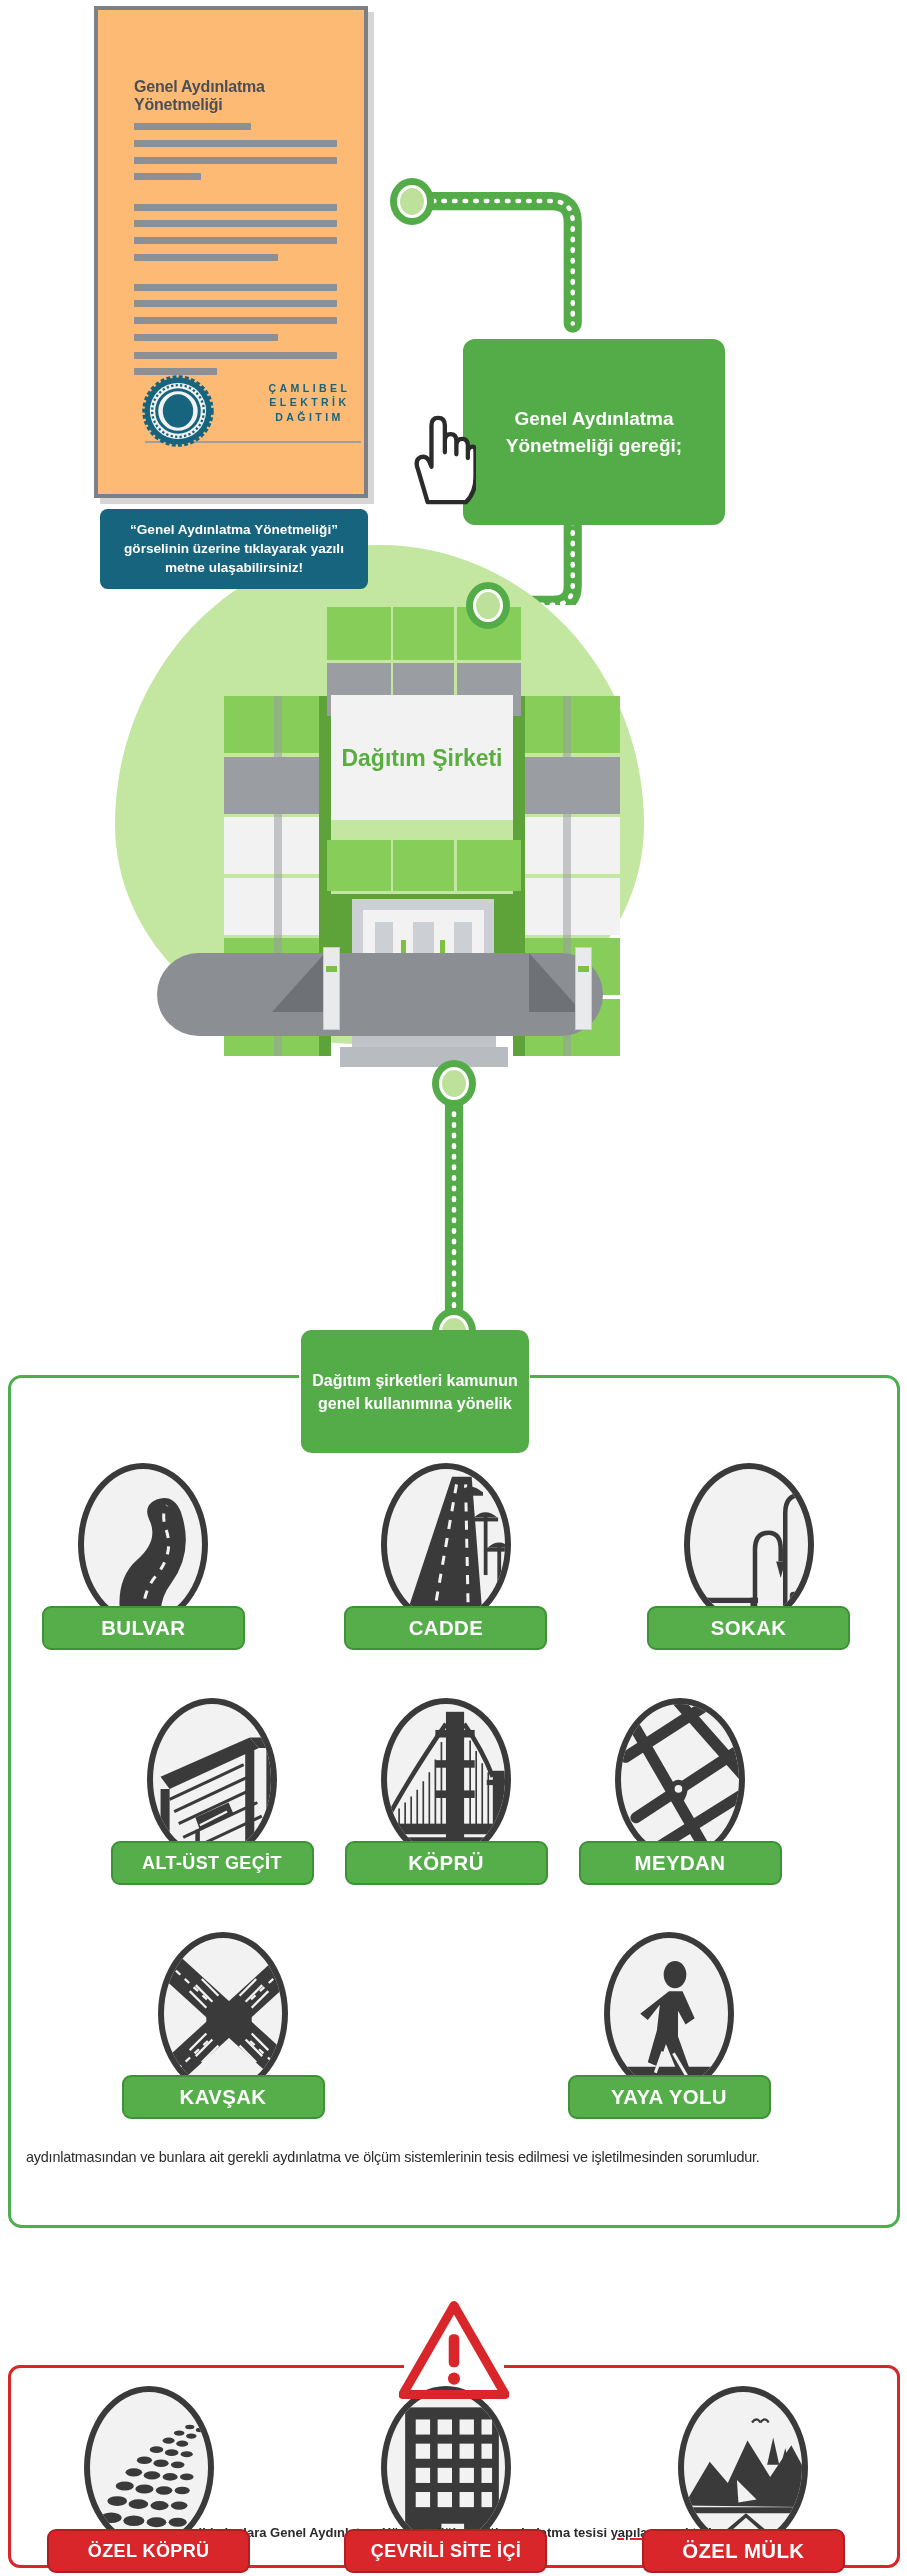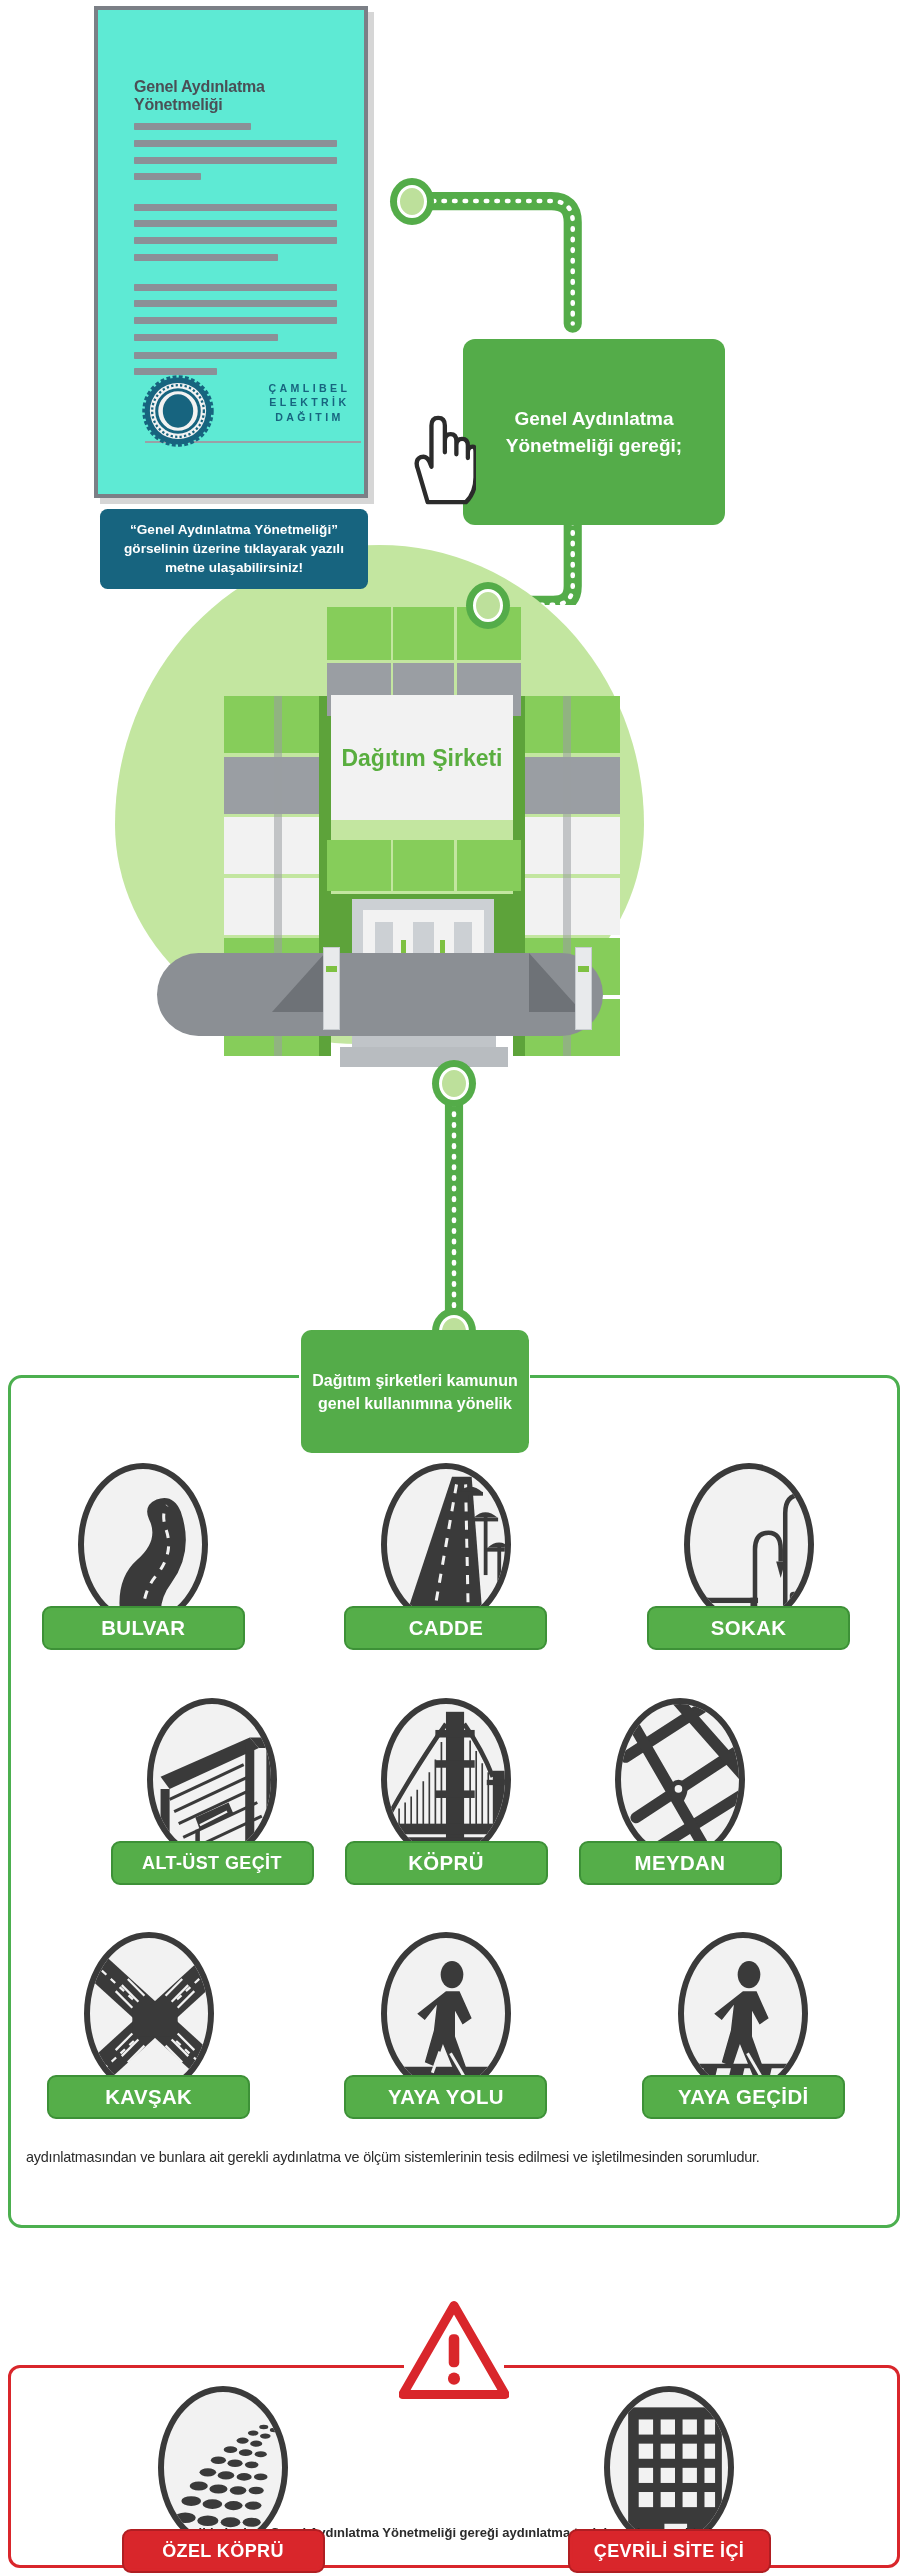--- a/index.html
+++ b/index.html
@@ -8,21 +8,21 @@
     background:#ffffff;
     font-family:"Liberation Sans", sans-serif;
     overflow:hidden;
   }
 
   
   #doc-wrap { position:absolute; left:94px; top:6px; width:280px; height:499px; }
   #doc-shadow { position:absolute; left:6px; top:6px; width:274px; height:492px; background:#d6d6d6; }
   #doc-paper {
     position:absolute; left:0; top:0; width:274px; height:492px;
-    background:#5eead4; border:4.5px solid #7b7f86;
+    background:#fdba74; border:4.5px solid #7b7f86;
   }
   #doc-title {
     position:absolute; left:36px; top:68px; width:212px;
     font-size:16px; font-weight:bold; color:#4a4f56; letter-spacing:-0.2px;
   }
   .doc-line { position:absolute; height:6.8px; background:#8b9097; border-radius:0.8px; }
   #doc-logo {
     position:absolute; right:13.6px; top:371px; text-align:center;
     color:#17647f; font-weight:bold; font-size:10.6px; letter-spacing:3.4px; line-height:14.4px;
   }
@@ -467,40 +467,20 @@
           <ellipse cx="86" cy="48" rx="15" ry="18"></ellipse>
           <path d="M78 70 L96 70 L112 106 L100 114 L90 96 L90 130 L110 186 L96 194 L74 140 L64 170 L50 164 L62 122 L66 88 L50 108 L40 100 Z"></path>
         </g>
         <path d="M84 152 L106 190" stroke="#f2f2f2" stroke-width="4" fill="none"></path>
         <path d="M70 150 L60 178" stroke="#f2f2f2" stroke-width="4" fill="none"></path>
       </svg>
     </div>
     <div class="badge">YAYA YOLU</div>
   </div>
 
-  <div class="cell">
-    <div class="oval">
-      <svg viewBox="0 0 172 215" width="130" height="163">
-        <path d="M0 166 L172 166 L172 215 L0 215 Z" fill="#3a3a3a"></path>
-        <g fill="#f2f2f2">
-          <path d="M8 172 L26 172 L16 215 L-2 215 Z"></path>
-          <path d="M44 172 L62 172 L52 215 L34 215 Z"></path>
-          <path d="M80 172 L98 172 L88 215 L70 215 Z"></path>
-          <path d="M116 172 L134 172 L124 215 L106 215 Z"></path>
-          <path d="M152 172 L170 172 L160 215 L142 215 Z"></path>
-        </g>
-        <g fill="#3a3a3a">
-          <ellipse cx="86" cy="48" rx="15" ry="18"></ellipse>
-          <path d="M78 70 L96 70 L112 106 L100 114 L90 96 L90 130 L110 186 L96 194 L74 140 L64 170 L50 164 L62 122 L66 88 L50 108 L40 100 Z"></path>
-        </g>
-        <path d="M84 152 L106 190" stroke="#f2f2f2" stroke-width="4" fill="none"></path>
-      </svg>
-    </div>
-    <div class="badge">YAYA GEÇİDİ</div>
-  </div>
 </div>
 
 <div id="green-footnote">aydınlatmasından ve bunlara ait gerekli aydınlatma ve ölçüm sistemlerinin tesis edilmesi ve işletilmesinden sorumludur.</div>
 
 <svg id="warn-tri" viewBox="0 0 146 130">
   <path d="M73 6 L141 124 L5 124 Z" fill="none" stroke="#d9262b" stroke-width="12" stroke-linejoin="round"></path>
   <rect x="66" y="44" width="14" height="44" rx="6" fill="#d9262b"></rect>
   <circle cx="73" cy="103" r="8" fill="#d9262b"></circle>
 </svg>
 
@@ -572,16 +552,40 @@
             <rect x="67" y="132" width="19" height="20"></rect>
           <rect x="96" y="132" width="19" height="20"></rect>
             <rect x="125" y="132" width="14" height="20"></rect>
           <rect x="72" y="174" width="30" height="22"></rect>
         </g>
       </svg>
     </div>
     <div class="badge sm red">ÇEVRİLİ SİTE İÇİ</div>
   </div>
 
+  <div class="cell">
+    <div class="oval">
+      <svg viewBox="0 0 172 215" width="130" height="163">
+        <path d="M0 150 L34 92 L58 120 L84 64 L114 112 L142 70 L172 126 L172 152 Z" fill="#3a3a3a"></path>
+        <g fill="#3a3a3a">
+          <path d="M118 60 L126 96 L110 96 Z"></path>
+          <path d="M134 74 L142 104 L126 104 Z"></path>
+        </g>
+        <path d="M0 152 L172 152 L172 160 L0 160 Z" fill="#3a3a3a"></path>
+        <path d="M70 116 L96 142 L72 146 Z" fill="#f2f2f2"></path>
+        <g fill="#3a3a3a">
+          <path d="M56 216 L56 182 L82 160 L108 182 L108 216 Z"></path>
+          <path d="M118 216 L118 186 L140 168 L162 186 L162 216 Z"></path>
+        </g>
+        <path d="M82 166 L100 182 L64 182 Z" fill="#f2f2f2"></path>
+        <path d="M140 174 L156 188 L124 188 Z" fill="#f2f2f2"></path>
+        <g stroke="#3a3a3a" stroke-width="3" fill="none">
+          <path d="M90 40 q6 -8 11 0"></path>
+            <path d="M101 40 q6 -8 11 0"></path>
+        </g>
+      </svg>
+    </div>
+    <div class="badge red">ÖZEL MÜLK</div>
+  </div>
 </div>
 
 <div id="red-footnote"><span>gibi alanlara Genel Aydınlatma Yönetmeliği gereği aydınlatma tesisi </span><u>yapılamamaktadır.</u></div>
 
 
 </body></html>

